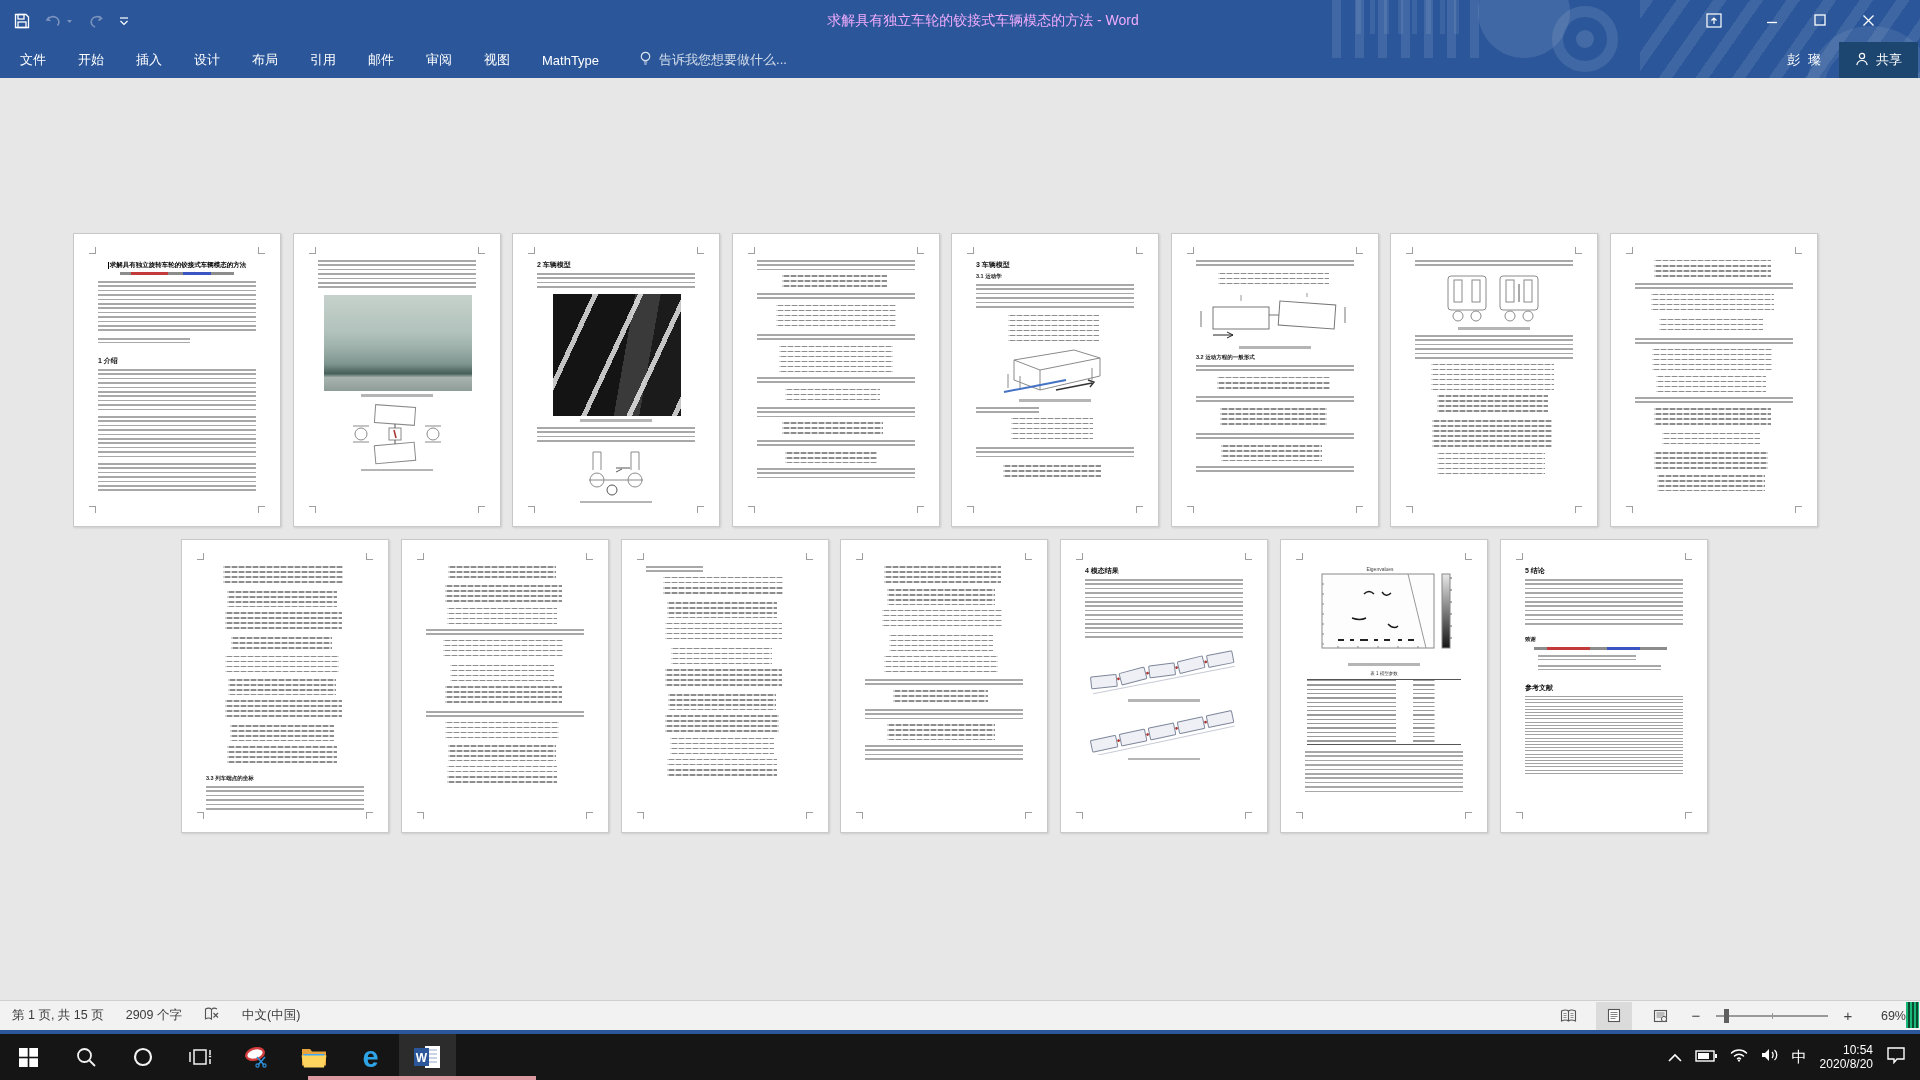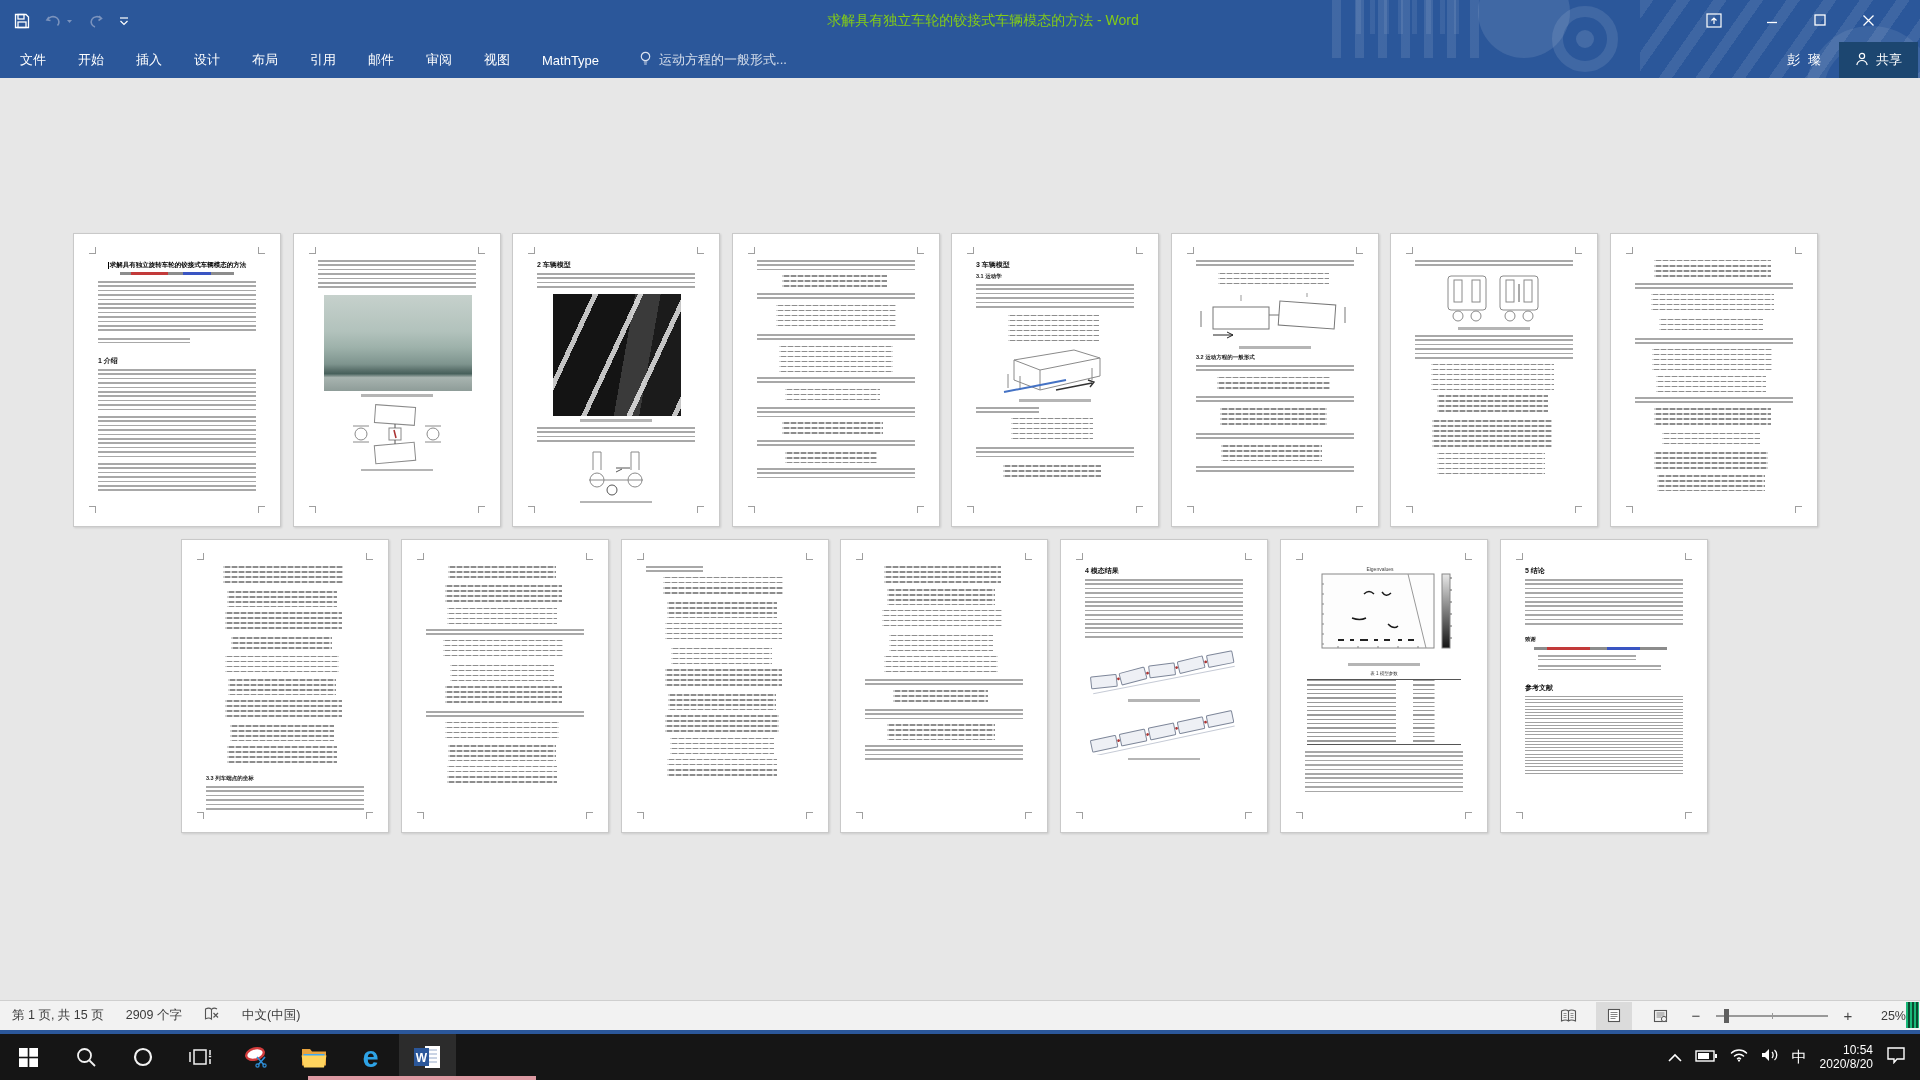--- a/index.html
+++ b/index.html
@@ -19,21 +19,21 @@
   .d-ring  { left:1552px; top:6px; width:66px; height:66px; border-radius:50%; border:11px solid rgba(255,255,255,.10); }
   .d-dot   { left:1576px; top:30px; width:18px; height:18px; border-radius:50%; background:rgba(255,255,255,.12); }
   .d-diag  { left:1640px; top:0; width:280px; height:78px;
              background:repeating-linear-gradient(125deg, rgba(255,255,255,.09) 0 11px, transparent 11px 30px); }
   .d-ring2 { left:1806px; top:26px; width:130px; height:130px; border-radius:50%; border:18px solid rgba(255,255,255,.08); }
 
   .titlebar { position:absolute; left:0; top:0; width:100%; height:42px; }
   .qat { position:absolute; left:14px; top:0; height:42px; display:flex; align-items:center; gap:15px; }
   .qat svg { display:block; }
   .win-title { position:absolute; left:0; right:0; top:0; height:42px; display:flex; align-items:center; justify-content:center;
-               color:#84cc16; font-size:14px;padding-left:46px; }
+               color:#f0abfc; font-size:14px;padding-left:46px; }
   .winbtns { position:absolute; right:28px; top:0; height:40px; display:flex; }
   .wbtn { width:48px; height:40px; display:flex; align-items:center; justify-content:center; }
   .wbtn.ribopt { margin-right:10px; }
 
   .tabrow { position:absolute; left:0; top:42px; width:100%; height:36px; display:flex; align-items:center;
             color:#fff; font-size:13px; }
   .tab { padding:0 16px; height:36px; display:flex; align-items:center; white-space:nowrap; }
   .tab:first-child { margin-left:4px; }
   .tellme { display:flex; align-items:center; gap:7px; margin-left:24px; color:rgba(255,255,255,.78); }
   .grow { flex:1; }
@@ -185,21 +185,21 @@
       <span class="tab">审阅</span>
       <span class="tab">视图</span>
       <span class="tab">MathType</span>
       <span class="tellme">
         <span>
           <svg width="13" height="15" viewBox="0 0 13 15">
               <circle cx="6.5" cy="5.5" r="4.2" fill="none" stroke="#d9e1ef" stroke-width="1.2"></circle>
               <path d="M4.8 11 h3.4 M5.2 13 h2.6" stroke="#d9e1ef" stroke-width="1.2"></path>
             </svg>
         </span>
-        <span>运动方程的一般形式...</span>
+        <span>告诉我您想要做什么...</span>
       </span>
       <span class="grow"></span>
       <span class="username">彭 璨</span>
       <span class="sharebtn">
         <span>
           <svg width="14" height="14" viewBox="0 0 14 14">
               <circle cx="7" cy="4" r="2.6" fill="none" stroke="#fff" stroke-width="1.2"></circle>
               <path d="M1.8 13 C2.5 9.8 4.5 8.5 7 8.5 C9.5 8.5 11.5 9.8 12.2 13" fill="none" stroke="#fff" stroke-width="1.2"></path>
             </svg>
         </span>
@@ -609,21 +609,21 @@
             <rect x="1.5" y="1.5" width="12" height="11" fill="none" stroke="#555" stroke-width="1.1"></rect>
             <path d="M3.5 4 h8 M3.5 6 h8 M3.5 8 h5" stroke="#777" stroke-width="0.9"></path>
             <circle cx="11" cy="10" r="2.6" fill="#f2f2f2" stroke="#555" stroke-width="1"></circle>
           </svg>
       </span>
       <span class="zoomsym">−</span>
       <span class="ztrack">
           <span class="zthumb"></span>
         </span>
       <span class="zoomsym">+</span>
-      <span class="zoomlvl">25%</span>
+      <span class="zoomlvl">69%</span>
     </div>
   </div>
   <div class="winborder"></div>
   <div class="sliver"></div>
 
   <div class="taskbar">
     <span class="tbtn">
       <svg width="19" height="19" viewBox="0 0 19 19">
           <g fill="#fff">
             <rect x="0" y="0" width="8.7" height="8.7"></rect>

